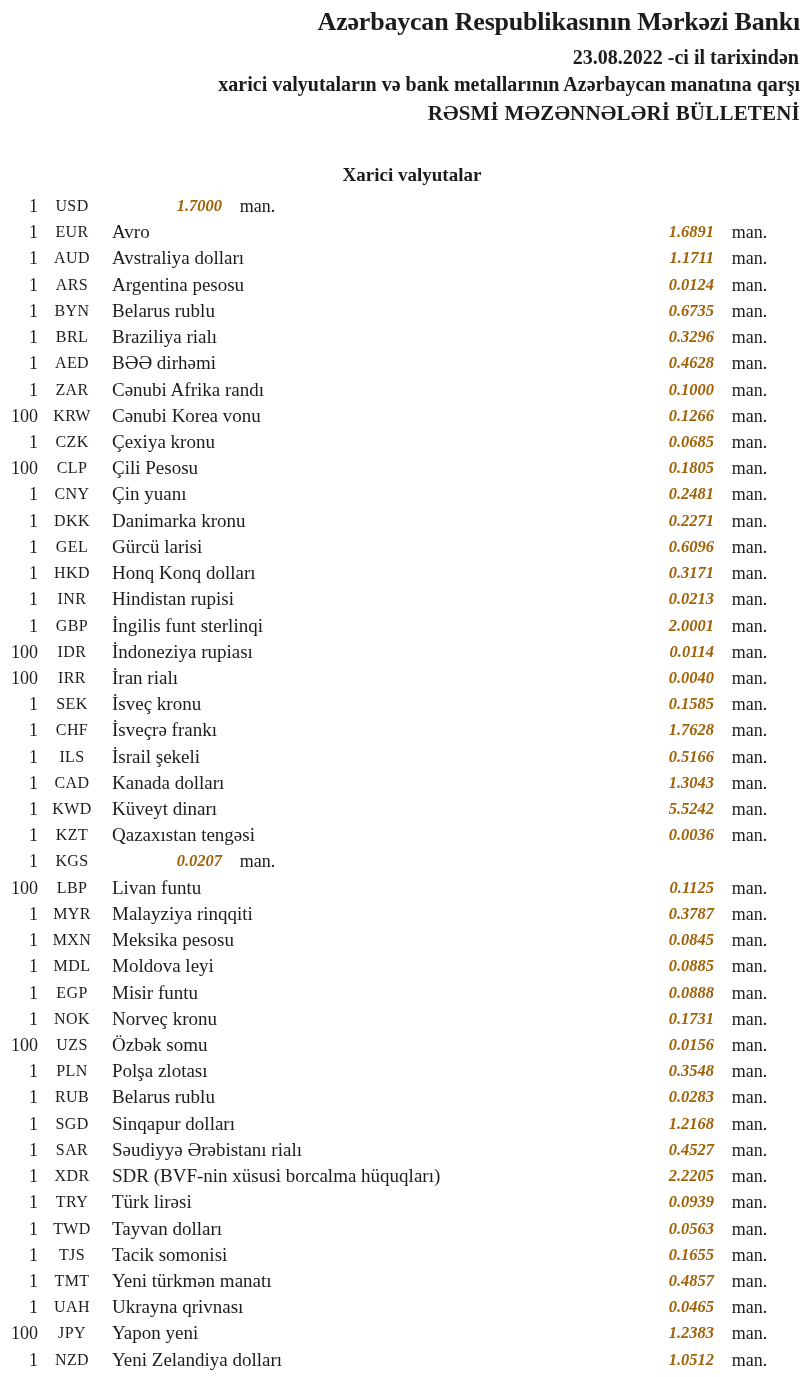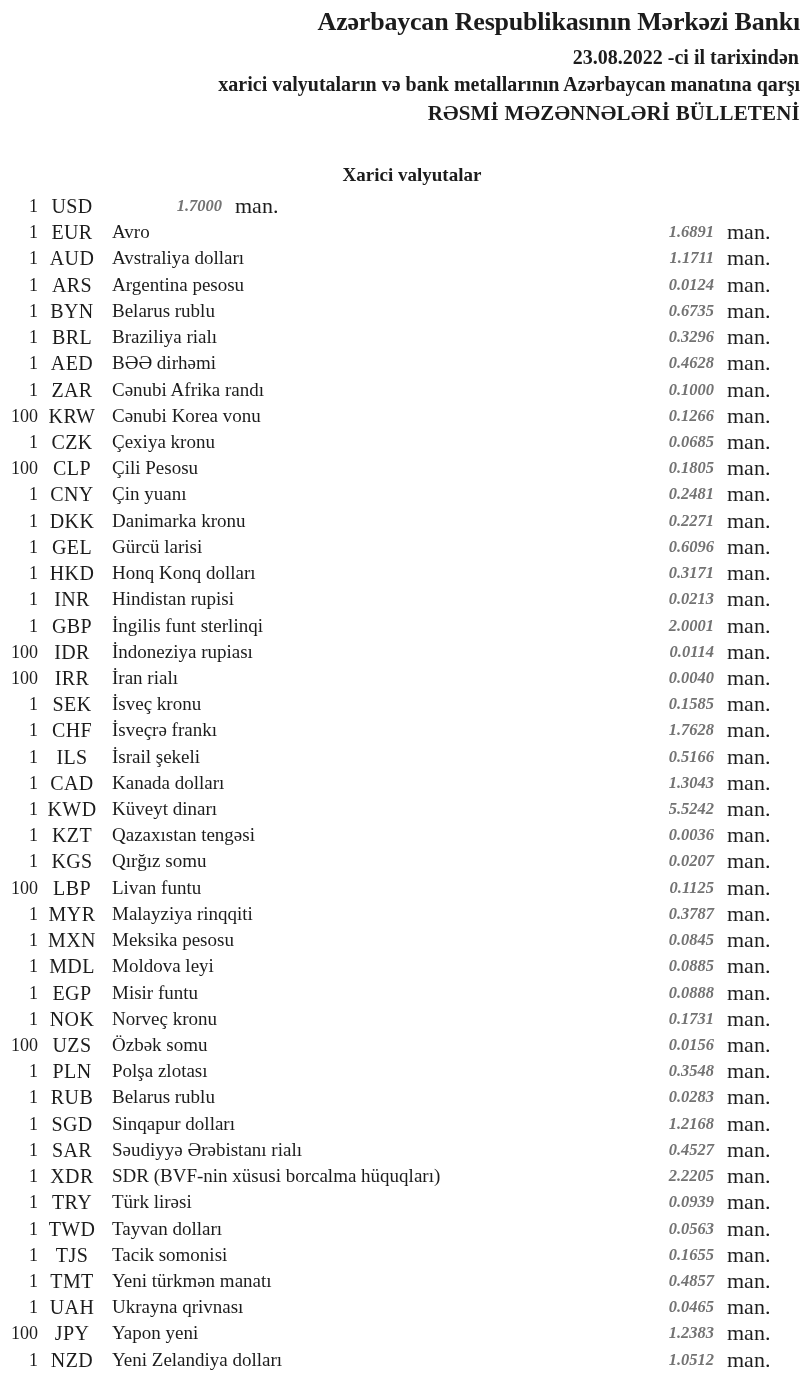--- a/index.html
+++ b/index.html
@@ -34,24 +34,24 @@
   }
 
   .rates { margin-top: 7px; }
   .row {
     display: flex;
     height: 26.22px; line-height: 26.22px;
     padding-right: 28px;
     white-space: nowrap;
   }
   .qty   { width: 38px;  text-align: right;  font-size: 18px; }
-  .code  { width: 68px;  text-align: center; font-size: 20px; letter-spacing: 0.4px; }
+  .code  { width: 68px;  text-align: center; font-size: 16px; letter-spacing: 0.4px; }
   .name  { flex: 1; padding-left: 6px; font-size: 19px; overflow: hidden; }
-  .rate  { width: 116px; text-align: right; font-size: 16.5px; font-weight: bold; font-style: italic; color: #737373; }
-  .unit  { width: 58px; padding-left: 13px; box-sizing: border-box; font-size: 22px; }
+  .rate  { width: 116px; text-align: right; font-size: 16.5px; font-weight: bold; font-style: italic; color: #a16207; }
+  .unit  { width: 58px; padding-left: 13px; box-sizing: border-box; font-size: 18px; text-align: center; }
 </style>
 </head>
 <body>
 
 <div class="page">
 
   <div class="header">
     <div class="title">Azərbaycan Respublikasının Mərkəzi Bankı</div>
     <div class="hline date-line">23.08.2022 -ci il tarixindən etibarən</div>
     <div class="hline scope-line">xarici valyutaların və bank metallarının Azərbaycan manatına qarşı</div>
@@ -256,21 +256,20 @@
     <span class="qty">1</span>
     <span class="code">KZT</span>
     <span class="name">Qazaxıstan tengəsi</span>
     <span class="rate">0.0036</span>
     <span class="unit">man.</span>
   </div>
 
   <div class="row">
     <span class="qty">1</span>
     <span class="code">KGS</span>
-    <span class="name">Qırğız somu</span>
     <span class="rate">0.0207</span>
     <span class="unit">man.</span>
   </div>
 
   <div class="row">
     <span class="qty">100</span>
     <span class="code">LBP</span>
     <span class="name">Livan funtu</span>
     <span class="rate">0.1125</span>
     <span class="unit">man.</span>

